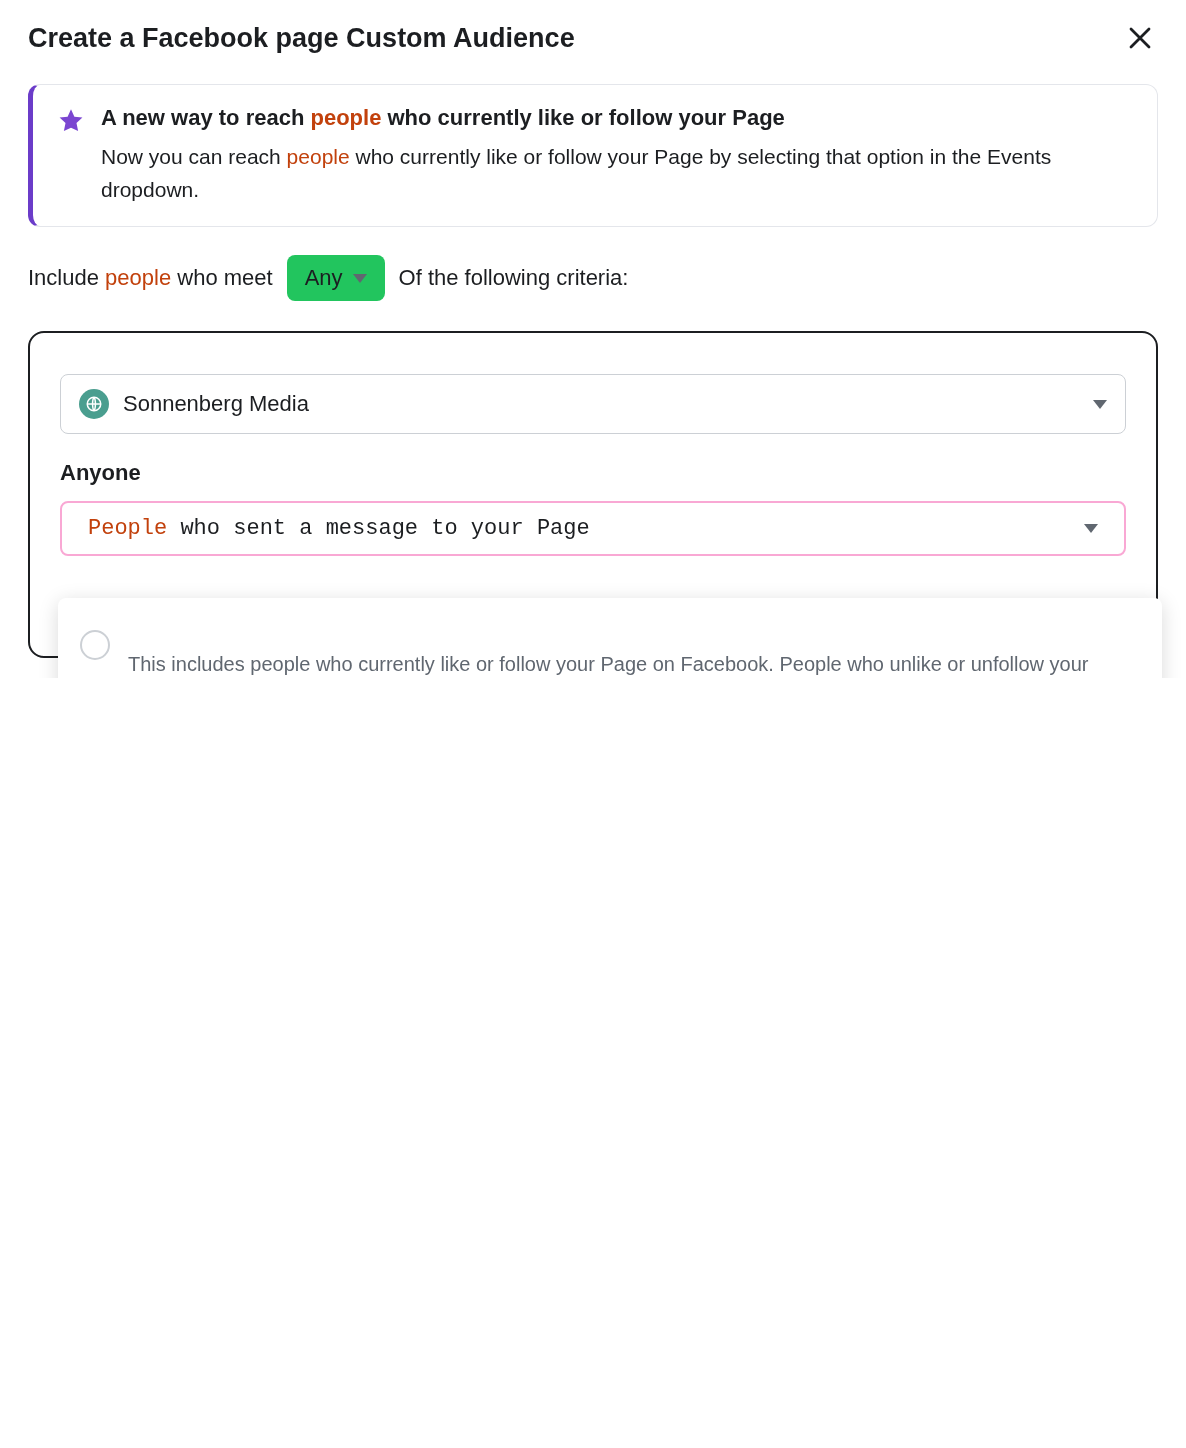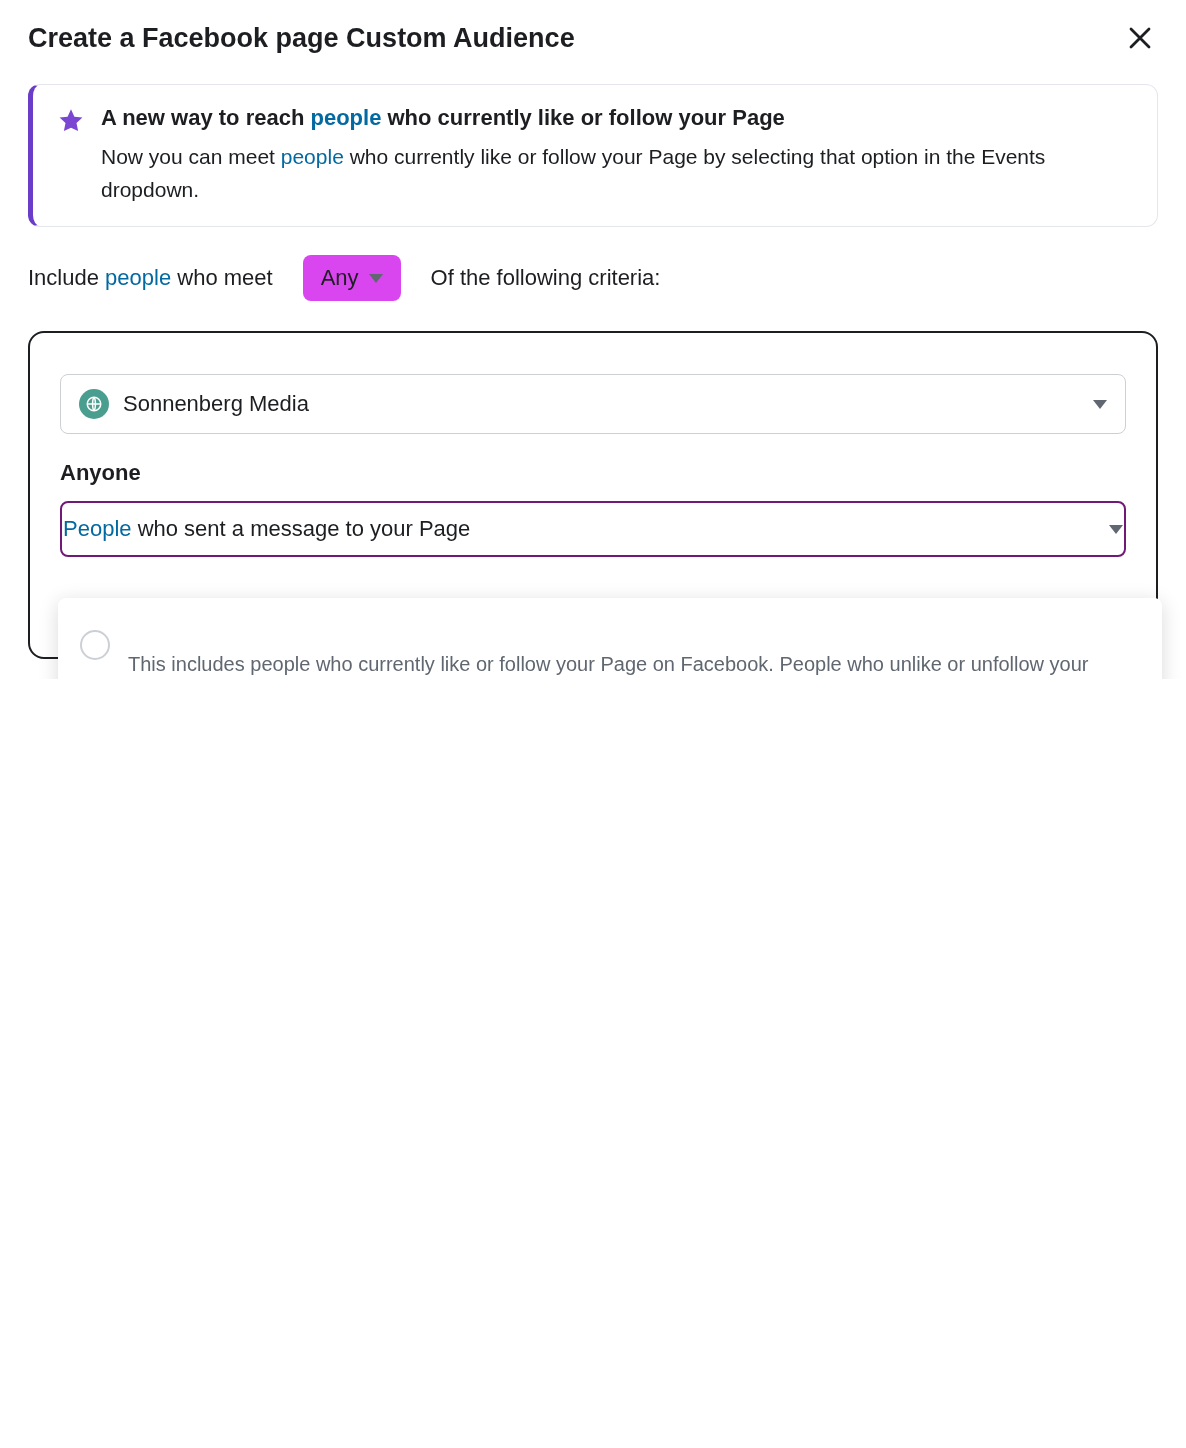--- a/index.html
+++ b/index.html
@@ -49,31 +49,31 @@
   .info-title {
     font-weight: 700;
     font-size: 22px;
     margin-bottom: 10px;
   }
   .info-body {
     font-size: 21px;
     line-height: 1.55;
     color: #1c1e21;
   }
-  .link { color: #0369a1; }
+  .link { color: #c2410c; }
   .criteria-row {
     display:flex;
     align-items:center;
-    gap: 30px;
+    gap: 14px;
     font-size: 22px;
     margin-bottom: 30px;
     margin-top: 10px;
   }
   .any-dropdown {
-    background: #d946ef;
+    background: #22c55e;
     border-radius: 8px;
     padding: 10px 18px;
     display:flex;
     align-items:center;
     gap: 10px;
     font-size: 22px;
     cursor:pointer;
   }
   .caret-down {
     width: 0; height: 0;
@@ -98,22 +98,23 @@
     padding: 14px 18px;
     display:flex;
     align-items:center;
     justify-content:space-between;
     font-size: 22px;
     cursor:pointer;
     margin-bottom: 26px;
     margin-top: 15px;
   }
   .select-box.active {
-    border: 2px solid #701a75;
-    padding: 13px 1px;
+    border: 2px solid #f9a8d4;
+    padding: 13px 26px;
+    font-family: Liberation Mono, monospace;
   }
   .page-left { display:flex; align-items:center; gap:14px; }
   .page-avatar {
     width: 30px; height: 30px; border-radius: 50%;
     background: #4a9e8f;
     display:flex; align-items:center; justify-content:center;
     color:#fff; font-size:14px;
   }
   .dropdown-panel {
     position: absolute;
@@ -204,21 +205,21 @@
 
 <div class="info-banner">
   <svg class="star-icon" viewBox="0 0 24 24" fill="#7b46d1">
       <path d="M12 2l2.9 6.3 6.9.7-5.1 4.7 1.4 6.8L12 17.8 5.9 20.5l1.4-6.8L2.2 9l6.9-.7z"></path>
     </svg>
   <div>
     <div class="info-title">
       <span>A new way to reach </span><span class="link">people</span><span> who currently like or follow your Page</span>
     </div>
     <div class="info-body">
-      <span>Now you can meet </span><span class="link">people</span><span> who currently like or follow your Page by selecting that option in the Events dropdown.</span>
+      <span>Now you can reach </span><span class="link">people</span><span> who currently like or follow your Page by selecting that option in the Events dropdown.</span>
     </div>
   </div>
 </div>
 
 <div class="criteria-row">
   <span><span>Include </span><span class="link">people</span><span> who meet</span></span>
   <div class="any-dropdown">
     <span>Any</span>
     <span class="caret-down"></span>
   </div>

